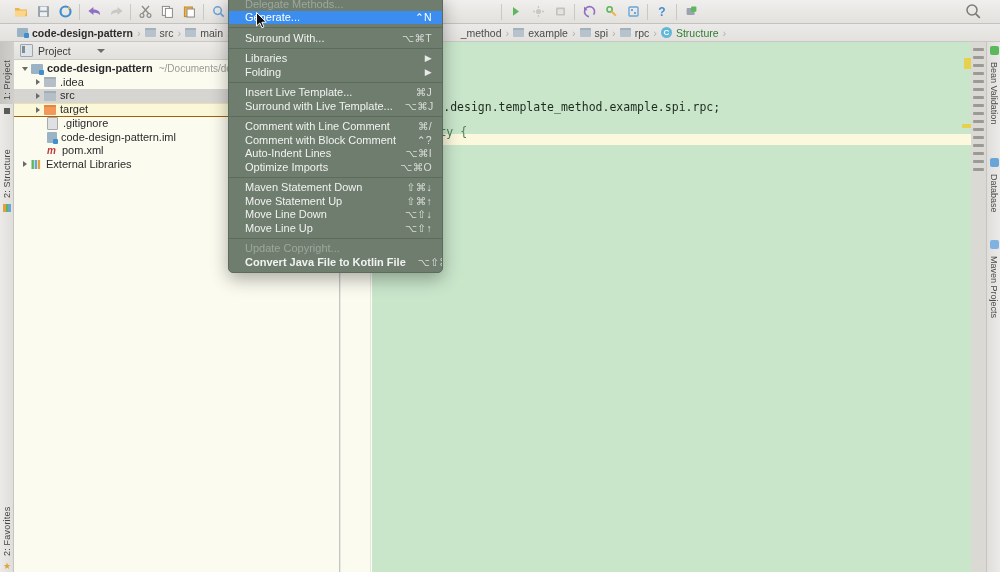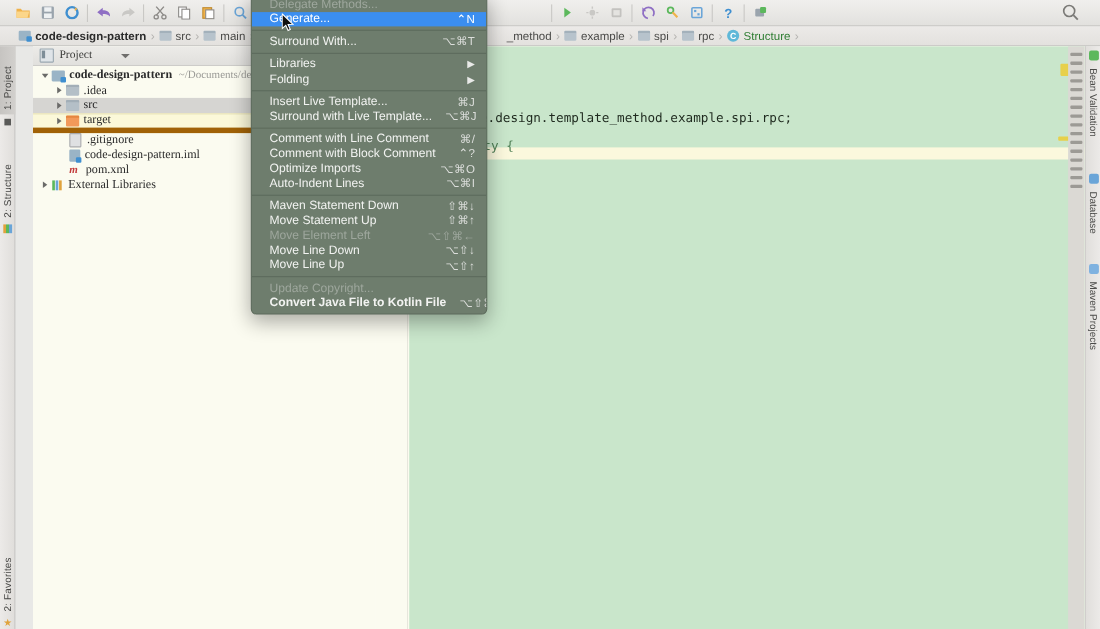--- a/index.html
+++ b/index.html
@@ -49,33 +49,33 @@
 
   
   #rightstrip{left:986px;top:42px;width:14px;height:530px;
     background:linear-gradient(90deg,#e0dedb,#eceae8);border-left:1px solid #c6c5c2;box-sizing:border-box;}
   .rtab{position:absolute;left:0;width:14px;
     writing-mode:vertical-rl;
     font-size:9px;color:#4a4a48;
     display:flex;align-items:center;padding:4px 0;box-sizing:border-box;}
 
   
-  #projpanel{left:30px;top:42px;width:326px;height:530px;background:#fbfbf0;
-    border-right:1px solid #c6c5c2;box-sizing:border-box;overflow:hidden;font-family:Liberation Serif, serif;}
+  #projpanel{left:14px;top:42px;width:326px;height:530px;background:#fbfbf0;
+    border-right:1px solid #c6c5c2;box-sizing:border-box;overflow:hidden;}
   #projhead{height:18px;background:linear-gradient(#ecebe8,#e1e0dd);
     border-bottom:1px solid #cdccc9;box-sizing:border-box;display:flex;align-items:center;padding-left:6px;}
   #projhead .ph-ico{width:11px;height:11px;background:#dfe4e8;border:1px solid #9aa7b0;border-radius:1px;margin-right:5px;position:relative;}
   #projhead .ph-ico:before{content:"";position:absolute;left:1px;top:1px;width:3px;height:7px;background:#7d8d98;}
   #projhead .ph-lbl{font-size:10.5px;color:#3b3b39;}
   #projhead .ph-caret{margin-left:26px;width:0;height:0;border-left:4px solid transparent;border-right:4px solid transparent;border-top:4px solid #6f6e6c;}
 
   .tree{padding-top:2px;font-size:11px;color:#2b2b2b;}
   .trow{height:13.5px;display:flex;align-items:center;padding-left:6px;white-space:nowrap;}
   .trow.sel-grey{background:#d6d5d2;}
-  .trow.sel-yellow{background:#fbf8d9;border-top:1px solid #e7e2b5;border-bottom:5px solid #a16207;height:12.5px;}
+  .trow.sel-yellow{background:#fbf8d9;border-top:1px solid #e7e2b5;border-bottom:1px solid #a16207;height:12.5px;}
   .arrow{width:11px;height:11px;position:relative;flex:0 0 auto;}
   .arrow.right:after{content:"";position:absolute;left:3px;top:2.5px;
     border-left:4px solid #6a6a68;border-top:3.5px solid transparent;border-bottom:3.5px solid transparent;}
   .arrow.down:after{content:"";position:absolute;left:2px;top:4px;
     border-top:4px solid #6a6a68;border-left:3.5px solid transparent;border-right:3.5px solid transparent;}
   .fico{width:12px;height:10px;border-radius:1px;margin-right:4px;flex:0 0 auto;position:relative;}
   .fico.mod{background:#9ab4c6;}
   .fico.mod:after{content:"";position:absolute;right:-1px;bottom:-1px;width:5px;height:5px;background:#3f8fd0;border-radius:1px;}
   .fico.grey{background:#b4bfc7;box-shadow:inset 0 2px 0 #a2aeb7;}
   .fico.orange{background:#f2995a;box-shadow:inset 0 2px 0 #e58640;}
@@ -494,39 +494,35 @@
     <div class="msep"></div>
     <div class="mi">
       <span class="mlbl">Comment with Line Comment</span>
       <span class="mkey">⌘/</span>
     </div>
     <div class="mi">
       <span class="mlbl">Comment with Block Comment</span>
       <span class="mkey">⌃?</span>
     </div>
     <div class="mi">
+      <span class="mlbl">Auto-Indent Lines</span>
+      <span class="mkey">⌥⌘I</span>
+    </div>
+    <div class="mi">
       <span class="mlbl">Optimize Imports</span>
       <span class="mkey">⌥⌘O</span>
     </div>
-    <div class="mi">
-      <span class="mlbl">Auto-Indent Lines</span>
-      <span class="mkey">⌥⌘I</span>
-    </div>
     <div class="msep"></div>
     <div class="mi">
       <span class="mlbl">Maven Statement Down</span>
       <span class="mkey">⇧⌘↓</span>
     </div>
     <div class="mi">
       <span class="mlbl">Move Statement Up</span>
       <span class="mkey">⇧⌘↑</span>
-    </div>
-    <div class="mi dim">
-      <span class="mlbl">Move Element Left</span>
-      <span class="mkey">⌥⇧⌘←</span>
     </div>
     <div class="mi">
       <span class="mlbl">Move Line Down</span>
       <span class="mkey">⌥⇧↓</span>
     </div>
     <div class="mi">
       <span class="mlbl">Move Line Up</span>
       <span class="mkey">⌥⇧↑</span>
     </div>
     <div class="msep"></div>

